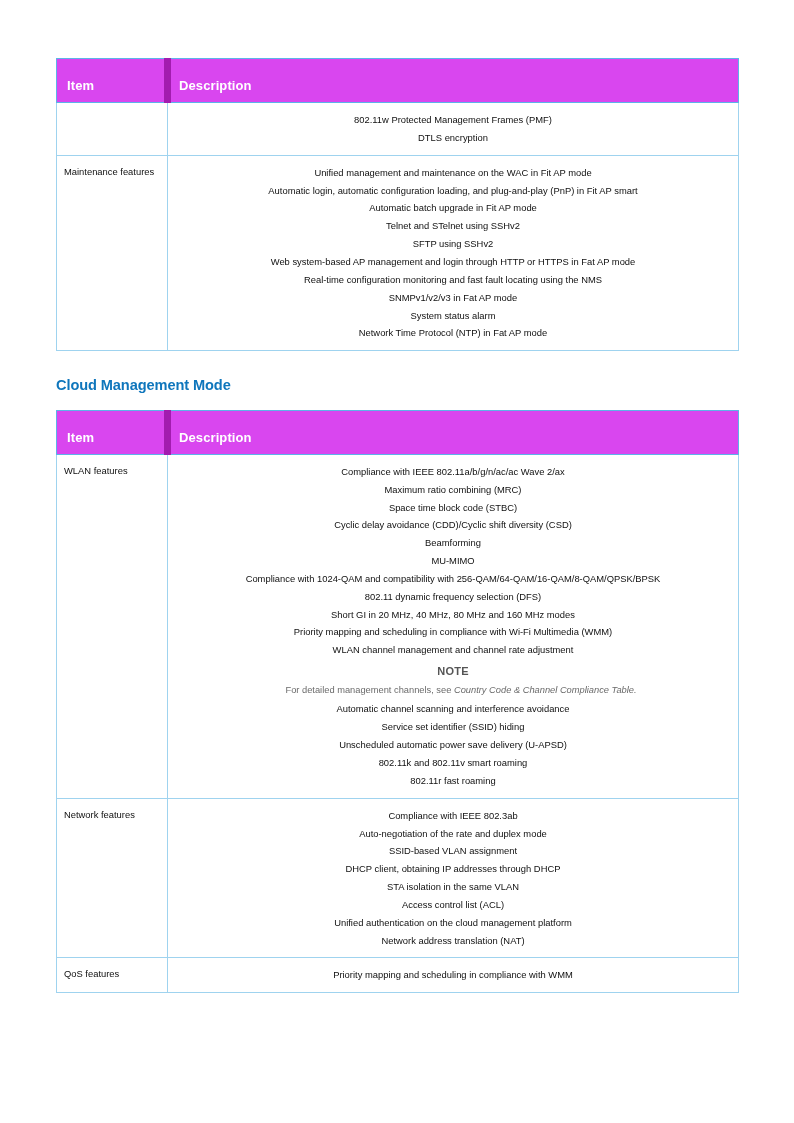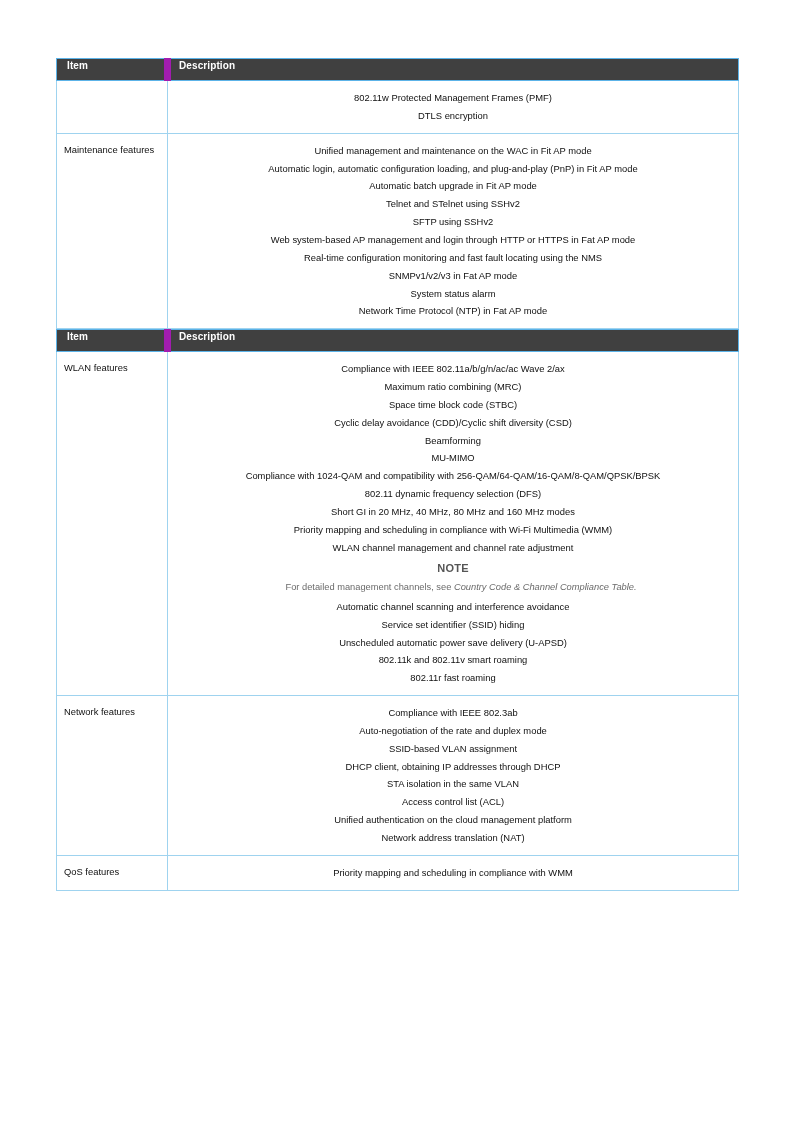--- a/index.html
+++ b/index.html
@@ -34,26 +34,26 @@
   table.spec-table {
     width: 682px;
     border-collapse: collapse;
     table-layout: fixed;
     margin: 0;
   }
   table.spec-table col.c-item { width: 111px; }
   table.spec-table col.c-desc { width: 571px; }
 
   table.spec-table thead th {
-    background: #404040;
+    background: #d946ef;
     color: #ffffff;
-    font-size: 10px;
+    font-size: 13px;
     font-weight: bold;
     text-align: left;
-    padding: 1px 0 9px 10px;
+    padding: 19px 0 9px 10px;
     border: 1px solid #5cb3e8;
     letter-spacing: 0.1px;
   }
   table.spec-table thead th.th-desc {
     border-left: 7px solid #a21caf;
     padding-left: 8px;
   }
 
   table.spec-table td {
     border: 1px solid #9fd3ef;
@@ -147,34 +147,37 @@
             <span class="desc-line">802.11w Protected Management Frames (PMF)</span>
             <span class="desc-line">DTLS encryption</span>
           </td>
         </tr>
         <tr>
           <td class="cell-item">
             <span class="item-text">Maintenance features</span>
           </td>
           <td class="cell-desc">
             <span class="desc-line">Unified management and maintenance on the WAC in Fit AP mode</span>
-            <span class="desc-line">Automatic login, automatic configuration loading, and plug-and-play (PnP) in Fit AP mode</span>
+            <span class="desc-line">Automatic login, automatic configuration loading, and plug-and-play (PnP) in Fit AP smart</span>
             <span class="desc-line">Automatic batch upgrade in Fit AP mode</span>
             <span class="desc-line">Telnet and STelnet using SSHv2</span>
             <span class="desc-line">SFTP using SSHv2</span>
             <span class="desc-line">Web system-based AP management and login through HTTP or HTTPS in Fat AP mode</span>
             <span class="desc-line">Real-time configuration monitoring and fast fault locating using the NMS</span>
             <span class="desc-line">SNMPv1/v2/v3 in Fat AP mode</span>
             <span class="desc-line">System status alarm</span>
             <span class="desc-line">Network Time Protocol (NTP) in Fat AP mode</span>
           </td>
         </tr>
       </tbody>
     </table>
 
+    <div class="heading-wrap">
+      <h2 class="section-heading">Cloud Management Mode</h2>
+    </div>
 
     <table class="spec-table">
       <colgroup>
           <col class="c-item">
           <col class="c-desc">
         </colgroup>
       <thead>
         <tr>
           <th class="th-item">Item</th>
           <th class="th-desc">Description</th>

